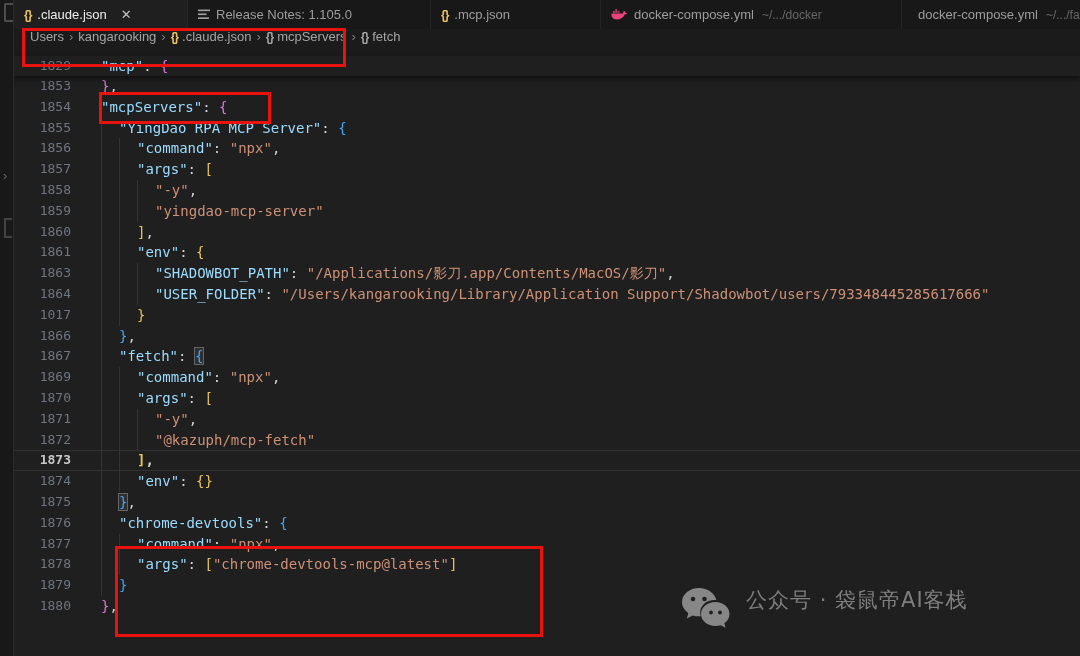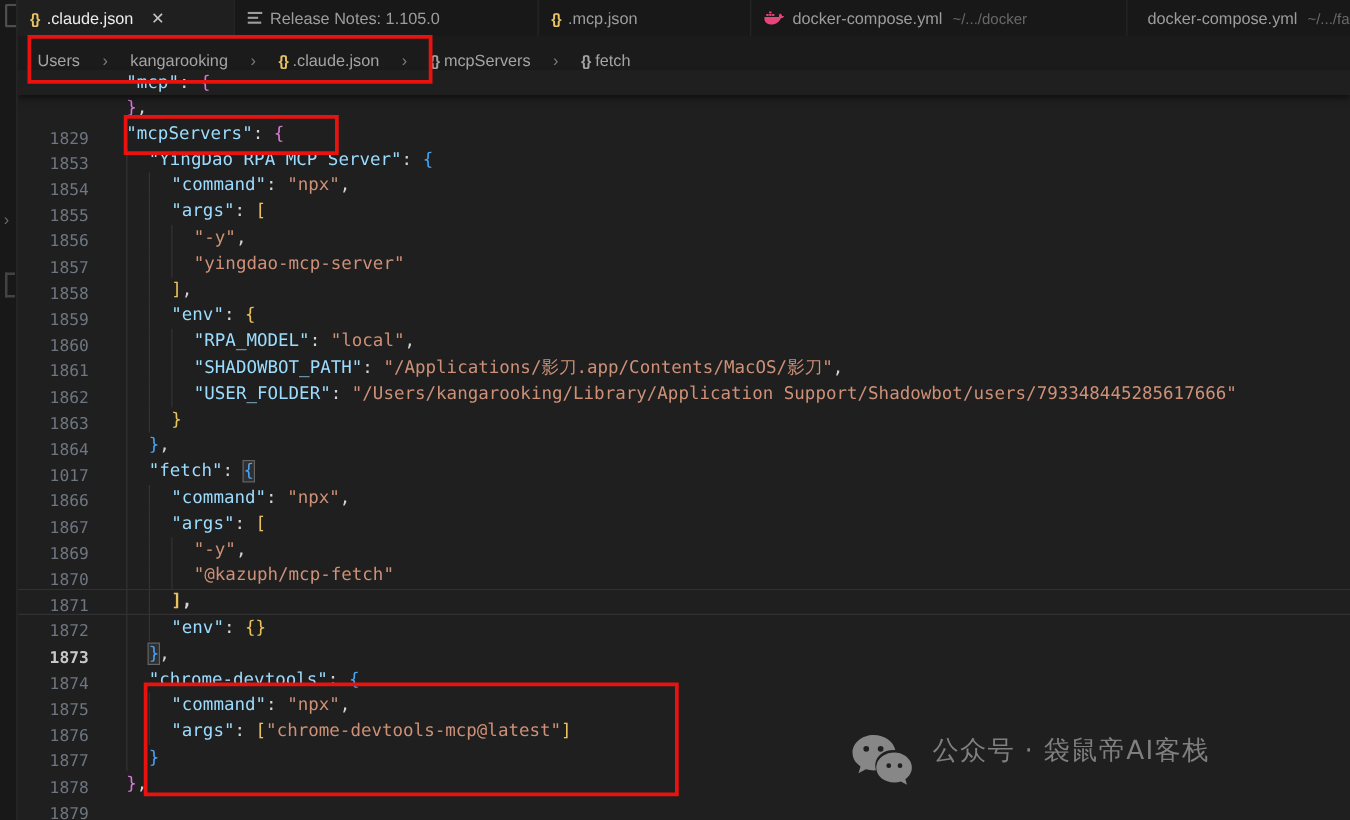--- a/index.html
+++ b/index.html
@@ -18,31 +18,31 @@
   .tabbar{display:flex;height:29px;background:#181818;align-items:stretch;}
   .tab{display:flex;align-items:center;gap:6px;padding:0 10px;border-right:1px solid #242424;
        color:#9d9d9d;font-size:13px;white-space:nowrap;overflow:hidden;cursor:pointer;flex:none;}
   .tab.active{background:#1f1f1f;color:#eeeeee;}
   .tab .braces{color:#e8c464;font-weight:bold;font-size:12px;letter-spacing:-1px;}
   .tab .detail{color:#686868;font-size:12px;margin-left:2px;}
   .tab .close{margin-left:8px;color:#c2c2c2;font-size:13px;}
   .t1{width:153px;}.t2{width:222px;}.t3{width:149px;}.t4{width:280px;}.t5{flex:1 1 auto;border-right:none;}
 
   
-  .breadcrumb{display:flex;align-items:flex-end;height:27px;background:#1b1b1b;padding-left:16px;gap:18px;
+  .breadcrumb{display:flex;align-items:flex-start;height:27px;background:#1b1b1b;padding-left:16px;gap:5px;
               color:#a4a4a4;font-size:13px;}
   .crumb{display:flex;align-items:center;gap:4px;cursor:pointer;}
   .crumb .braces{font-size:12px;font-weight:bold;letter-spacing:-1px;}
   .crumb .gold{color:#e8c464;} .crumb .gray{color:#a4a4a4;}
   .crumb-sep{color:#7d7d7d;font-size:13px;}
 
   
   .editor{position:absolute;left:0;top:56px;right:0;bottom:0;font-family:"DejaVu Sans Mono","Liberation Mono",monospace;}
   .row{display:flex;height:20.8px;line-height:20.8px;font-size:14px;white-space:pre;}
-  .num{flex:none;width:57px;text-align:right;color:#6e7681;font-size:13px;margin-top:46px;}
+  .num{flex:none;width:57px;text-align:right;color:#6e7681;font-size:13px;}
   .code{margin-left:16px;padding-left:14px;color:#d4d4d4;}
   .g{display:inline-block;width:17px;height:20.8px;border-left:1px solid #333333;vertical-align:top;}
   .tk-k{color:#9cdcfe;} .tk-p{color:#d4d4d4;} .tk-s{color:#ce9178;}
   .tk-g{color:#e8c25c;} .tk-m{color:#d678d6;} .tk-b{color:#47a3f3;}
   .match{outline:1px solid #656565;background:rgba(120,120,120,.18);}
   .row.current{box-shadow:inset 0 1px 0 #313131,inset 0 -1px 0 #313131;font-weight:bold;}
   .row.current .num{color:#c8c8c8;}
   .sticky{position:relative;z-index:3;background:#1f1f1f;box-shadow:0 3px 5px rgba(0,0,0,.5);height:20px;}
   .sticky .row{height:20px;line-height:20px;}
 
@@ -140,21 +140,20 @@
       <div>
           <div class="row"><div class="num">1853</div><div class="code"><span class="tk-m">}</span><span class="tk-p">,</span></div></div>
           <div class="row"><div class="num">1854</div><div class="code"><span class="tk-k">"mcpServers"</span><span class="tk-p">: </span><span class="tk-m">{</span></div></div>
           <div class="row"><div class="num">1855</div><div class="code"><span class="g"></span><span class="tk-k">"YingDao RPA MCP Server"</span><span class="tk-p">: </span><span class="tk-b">{</span></div></div>
           <div class="row"><div class="num">1856</div><div class="code"><span class="g"></span><span class="g"></span><span class="tk-k">"command"</span><span class="tk-p">: </span><span class="tk-s">"npx"</span><span class="tk-p">,</span></div></div>
           <div class="row"><div class="num">1857</div><div class="code"><span class="g"></span><span class="g"></span><span class="tk-k">"args"</span><span class="tk-p">: </span><span class="tk-g">[</span></div></div>
           <div class="row"><div class="num">1858</div><div class="code"><span class="g"></span><span class="g"></span><span class="g"></span><span class="tk-s">"-y"</span><span class="tk-p">,</span></div></div>
           <div class="row"><div class="num">1859</div><div class="code"><span class="g"></span><span class="g"></span><span class="g"></span><span class="tk-s">"yingdao-mcp-server"</span></div></div>
           <div class="row"><div class="num">1860</div><div class="code"><span class="g"></span><span class="g"></span><span class="tk-g">]</span><span class="tk-p">,</span></div></div>
           <div class="row"><div class="num">1861</div><div class="code"><span class="g"></span><span class="g"></span><span class="tk-k">"env"</span><span class="tk-p">: </span><span class="tk-g">{</span></div></div>
-          <div class="row"><div class="num">1862</div><div class="code"><span class="g"></span><span class="g"></span><span class="g"></span><span class="tk-k">"RPA_MODEL"</span><span class="tk-p">: </span><span class="tk-s">"local"</span><span class="tk-p">,</span></div></div>
           <div class="row"><div class="num">1863</div><div class="code"><span class="g"></span><span class="g"></span><span class="g"></span><span class="tk-k">"SHADOWBOT_PATH"</span><span class="tk-p">: </span><span class="tk-s">"/Applications/影刀.app/Contents/MacOS/影刀"</span><span class="tk-p">,</span></div></div>
           <div class="row"><div class="num">1864</div><div class="code"><span class="g"></span><span class="g"></span><span class="g"></span><span class="tk-k">"USER_FOLDER"</span><span class="tk-p">: </span><span class="tk-s">"/Users/kangarooking/Library/Application Support/Shadowbot/users/793348445285617666"</span></div></div>
           <div class="row"><div class="num">1017</div><div class="code"><span class="g"></span><span class="g"></span><span class="tk-g">}</span></div></div>
           <div class="row"><div class="num">1866</div><div class="code"><span class="g"></span><span class="tk-b">}</span><span class="tk-p">,</span></div></div>
           <div class="row"><div class="num">1867</div><div class="code"><span class="g"></span><span class="tk-k">"fetch"</span><span class="tk-p">: </span><span class="tk-b match">{</span></div></div>
           <div class="row"><div class="num">1869</div><div class="code"><span class="g"></span><span class="g"></span><span class="tk-k">"command"</span><span class="tk-p">: </span><span class="tk-s">"npx"</span><span class="tk-p">,</span></div></div>
           <div class="row"><div class="num">1870</div><div class="code"><span class="g"></span><span class="g"></span><span class="tk-k">"args"</span><span class="tk-p">: </span><span class="tk-g">[</span></div></div>
           <div class="row"><div class="num">1871</div><div class="code"><span class="g"></span><span class="g"></span><span class="g"></span><span class="tk-s">"-y"</span><span class="tk-p">,</span></div></div>
           <div class="row"><div class="num">1872</div><div class="code"><span class="g"></span><span class="g"></span><span class="g"></span><span class="tk-s">"@kazuph/mcp-fetch"</span></div></div>
           <div class="row current"><div class="num">1873</div><div class="code"><span class="g"></span><span class="g"></span><span class="tk-g">]</span><span class="tk-p">,</span></div></div>

